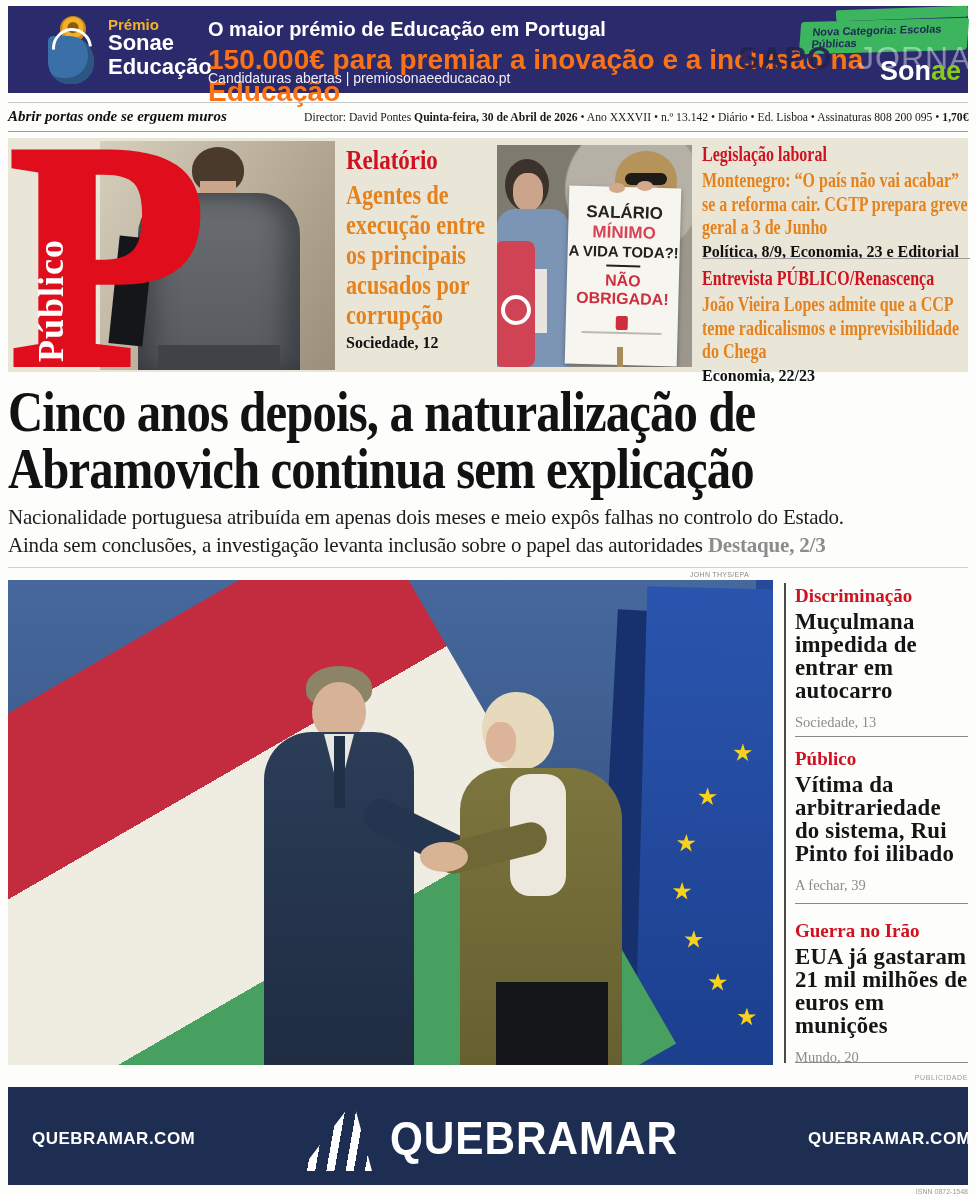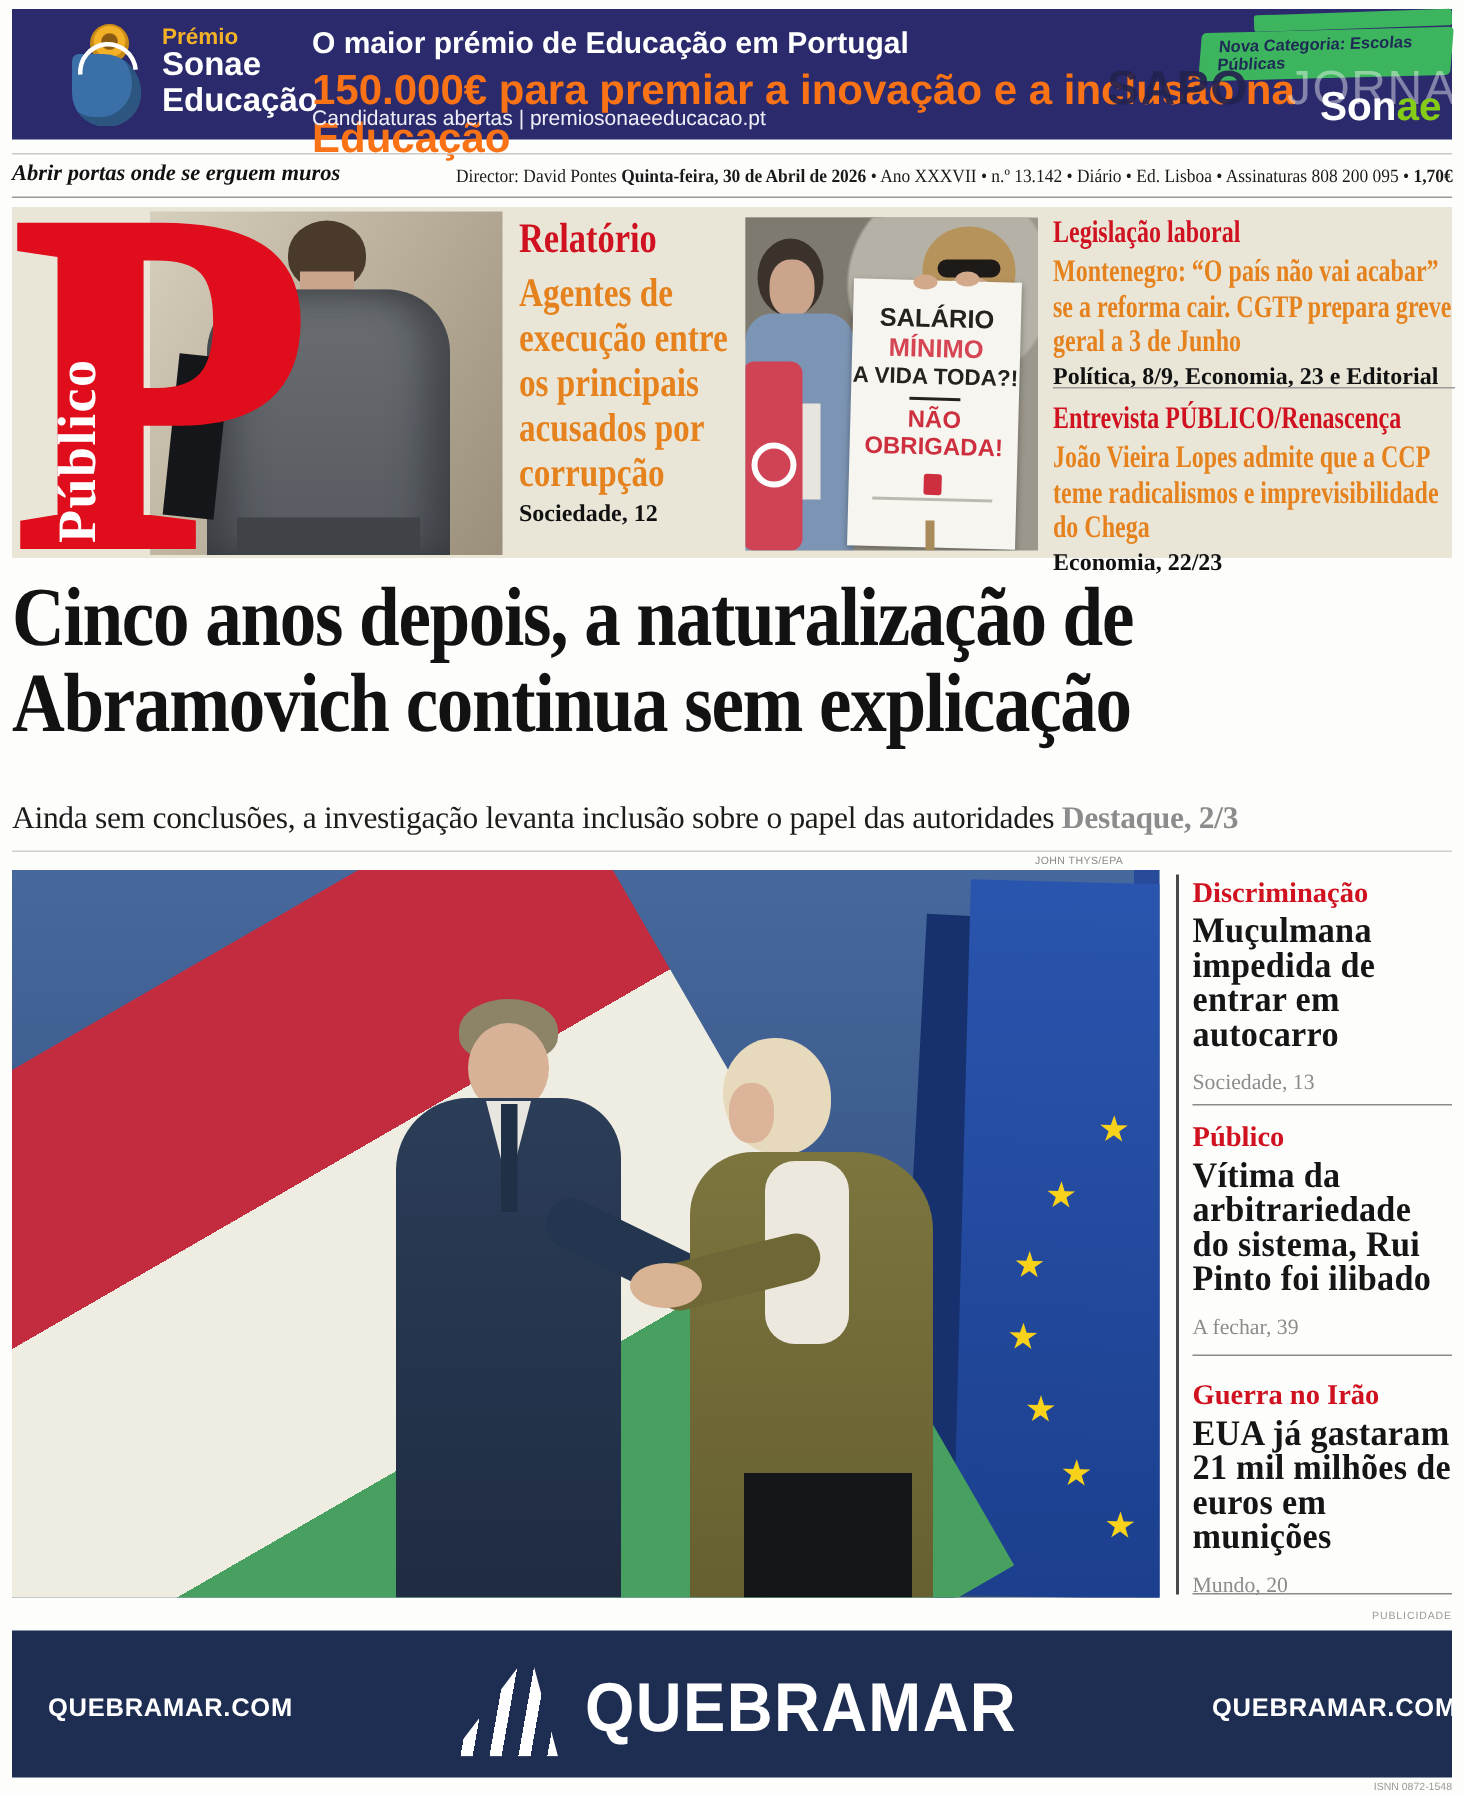--- a/index.html
+++ b/index.html
@@ -180,20 +180,21 @@
       <div class="col-kicker cond" style="transform:scaleX(0.762);width:352px">Entrevista PÚBLICO/Renascença</div>
       <div class="col-title cond" style="margin-top:2px;transform:scaleX(0.762);width:352px">João Vieira Lopes admite que a CCP teme radicalismos e imprevisibilidade do Chega</div>
       <div class="col-ref" style="margin-top:3px">Economia, 22/23</div>
     </div>
   </div>
 
   <div class="abs" style="left:8px;top:384px">
     <div class="lead-title">Cinco anos depois, a naturalização de</div>
     <div class="lead-title">Abramovich continua sem explicação</div>
   </div>
+  <div class="abs deck" style="left:8px;top:505px">Nacionalidade portuguesa atribuída em apenas dois meses e meio expôs falhas no controlo do Estado.</div>
   <div class="abs deck" style="left:8px;top:533px">
     <span>Ainda sem conclusões, a investigação levanta inclusão sobre o papel das autoridades</span>
     <span class="deck-ref">Destaque, 2/3</span>
   </div>
   <div class="abs rule" style="left:8px;top:567px;width:960px;background:#cfcfcf"></div>
 
   <div class="abs credit" style="left:690px;top:571px">JOHN THYS/EPA</div>
   <div class="abs photo">
 
     <div class="abs ec-logo" style="left:245px;top:100px;width:110px;height:70px"></div>

